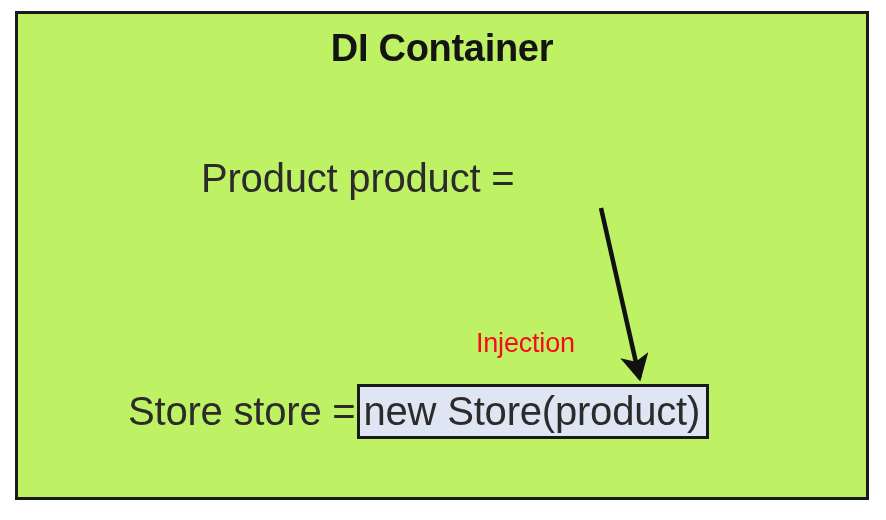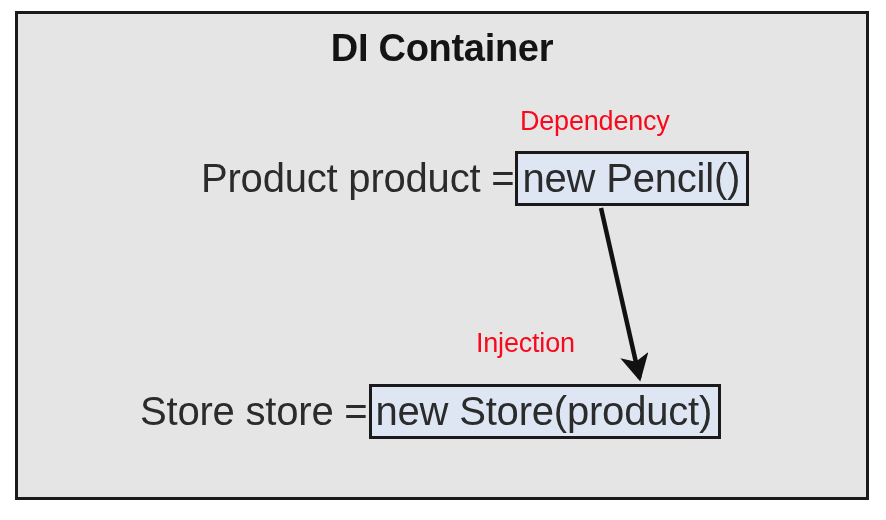--- a/index.html
+++ b/index.html
@@ -25,21 +25,21 @@
   }
 
   
   .di-container {
     position: absolute;
     left: 15px;
     top: 11px;
     width: 854px;
     height: 489px;
     box-sizing: border-box;
-    background: #e5e5e5;
+    background: #bef264;
     border: 3px solid #1a1a1a;
   }
 
   
   .panel-title {
     position: absolute;
     left: 0;
     top: 15px;
     width: 100%;
     text-align: center;
@@ -70,21 +70,21 @@
   }
 
   
   .stmt {
     position: absolute;
     display: flex;
     align-items: stretch;
     white-space: nowrap;
   }
   .stmt-product { left: 143px; top: 137px; margin-left: 40px; }
-  .stmt-store   { left: 122px; top: 370px; }
+  .stmt-store   { left: 110px; top: 370px; }
 
   .stmt-lhs {
     font-size: 40px;
     line-height: 55px;
     color: #2b2b2b;
     letter-spacing: -0.2px;
     padding: 0 1px 0 0;
     display: block;
     align-self: center;
     height: 55px;
@@ -116,25 +116,23 @@
 </style>
 </head>
 <body>
 
 <div id="stage">
 
   <div class="di-container">
 
     <div class="panel-title">DI Container</div>
 
-    <div class="annot annot-dependency">Dependency</div>
 
     <div class="stmt stmt-product">
       <span class="stmt-lhs">Product product =</span>
-      <span class="stmt-box">new Pencil()</span>
     </div>
 
     <div class="annot annot-injection">Injection</div>
 
     <div class="stmt stmt-store">
       <span class="stmt-lhs">Store store =</span>
       <span class="stmt-box">new Store(product)</span>
     </div>
 
   </div>

